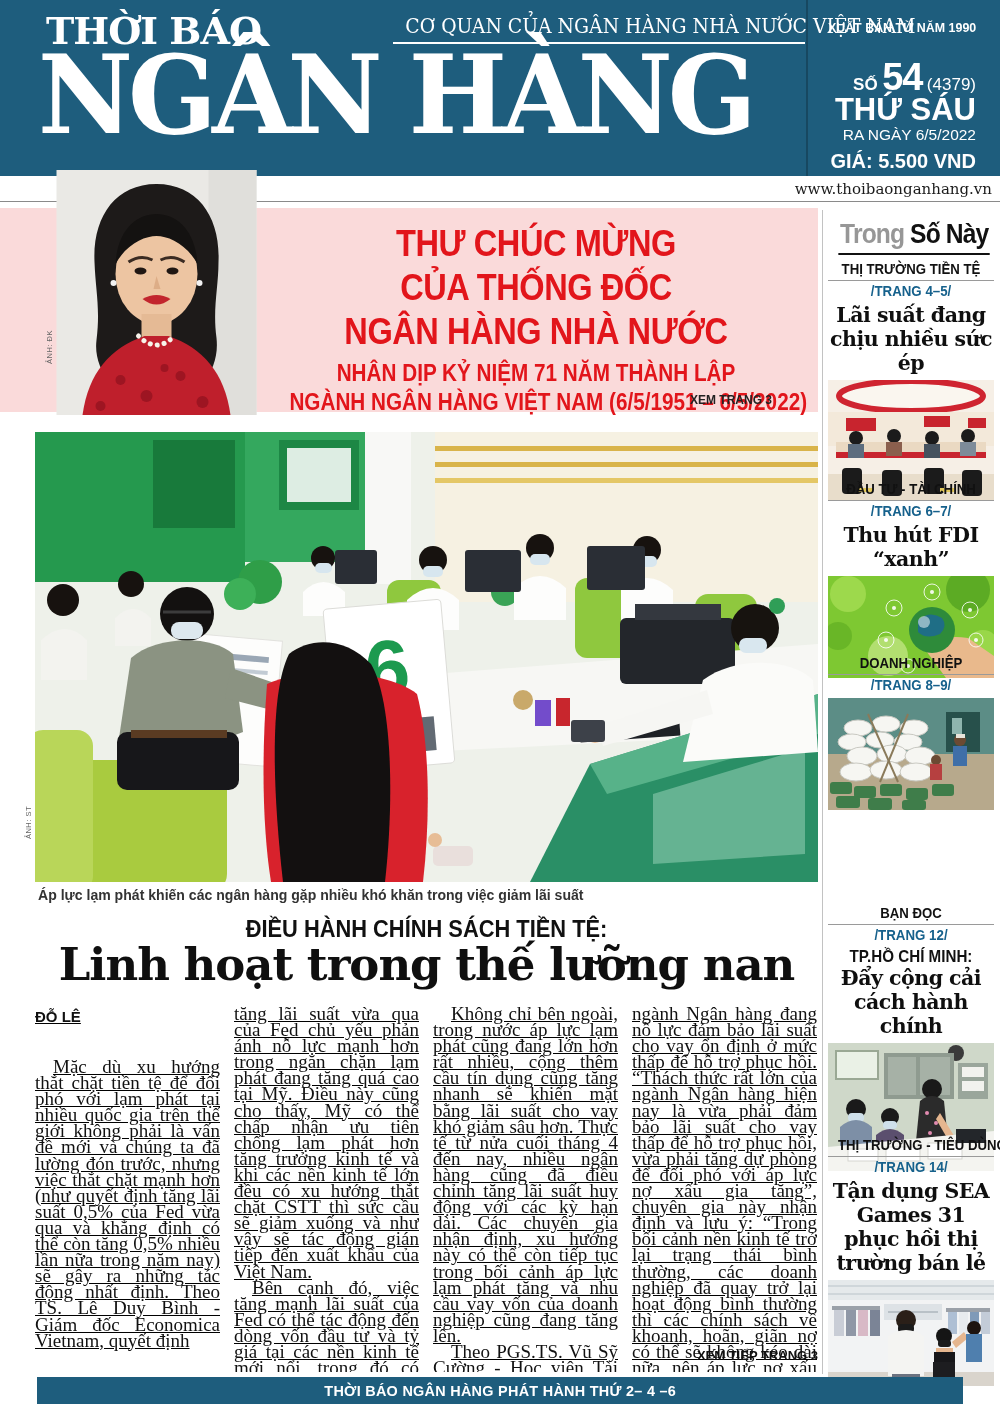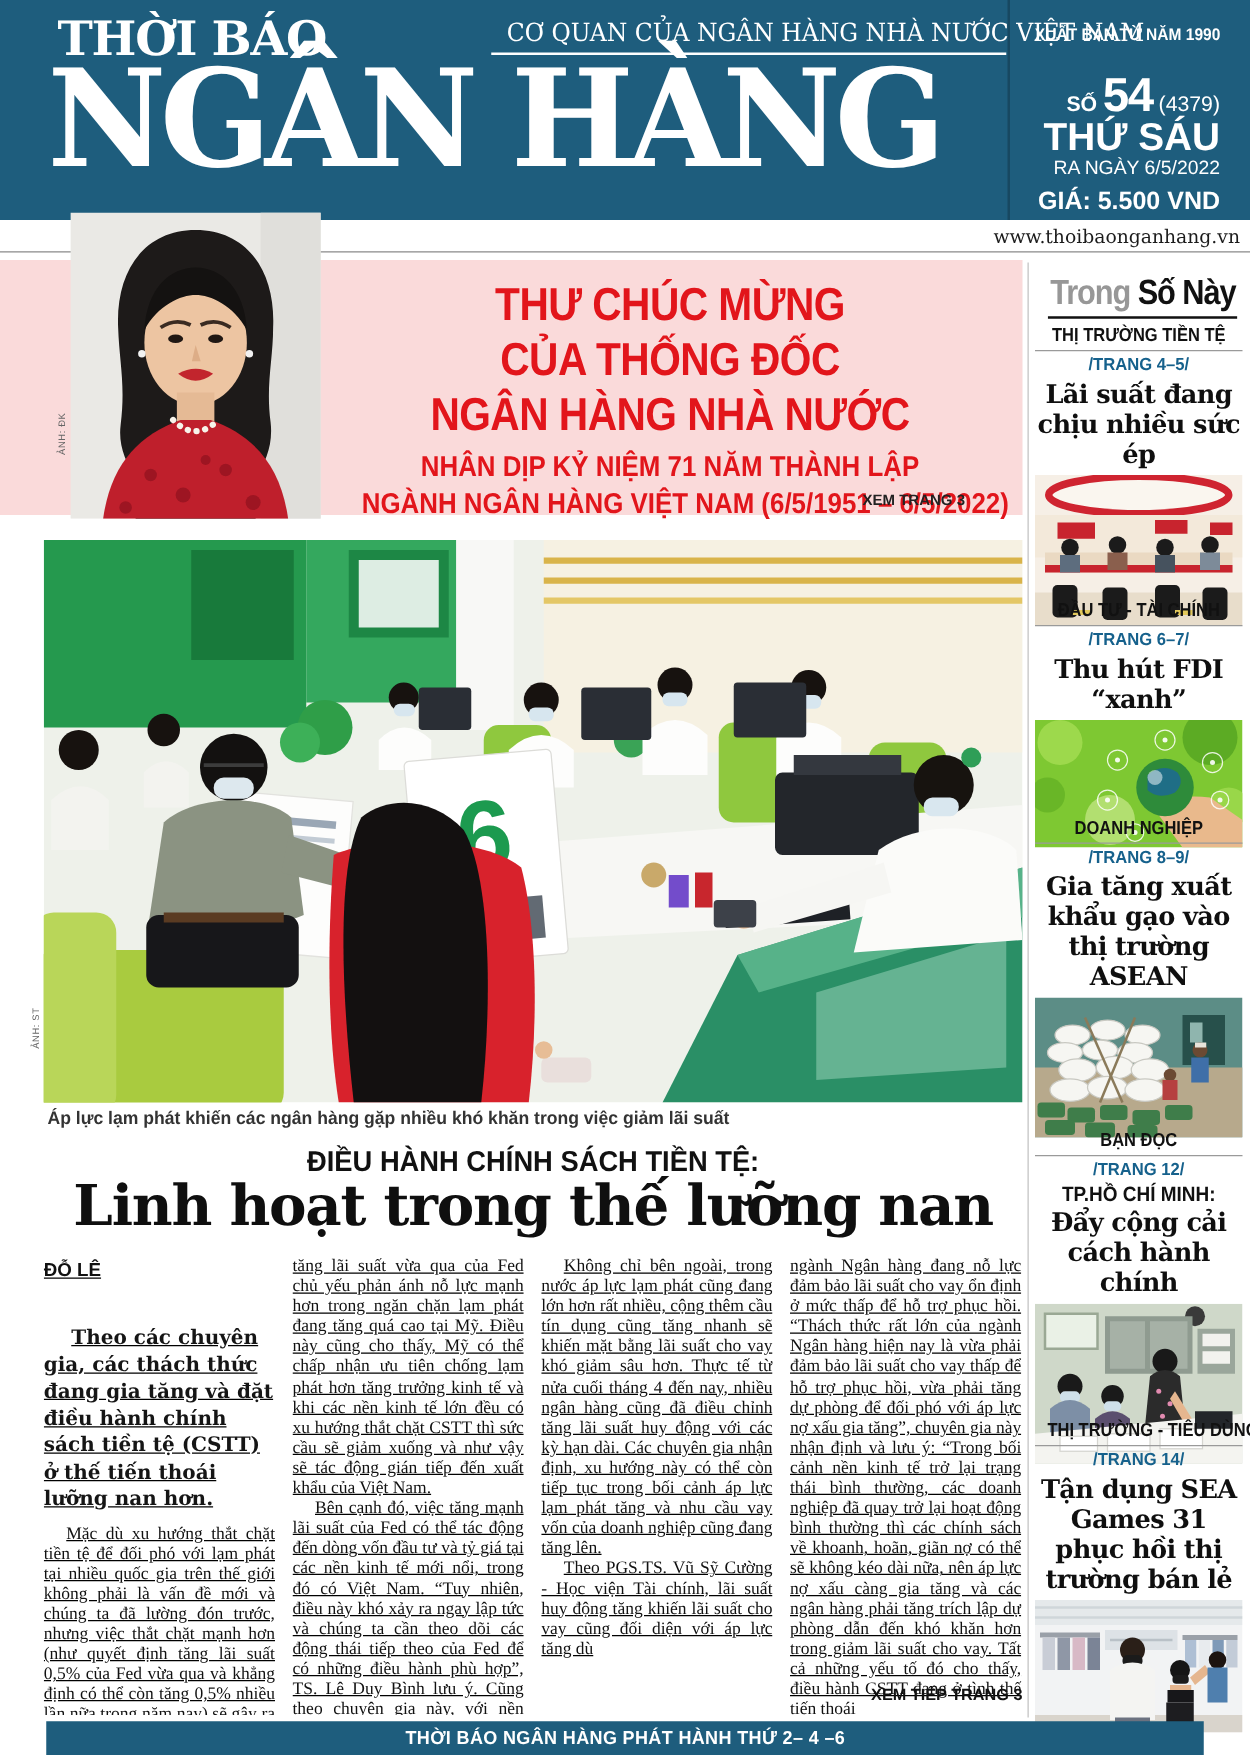--- a/index.html
+++ b/index.html
@@ -41,21 +41,21 @@
   
   .kicker{position:absolute;left:35px;top:916px;width:783px;text-align:center;font-weight:bold;font-size:23px;color:#111;transform:scaleX(.95);transform-origin:center;}
   .headline{position:absolute;left:35px;top:938px;width:783px;text-align:center;font-family:"DejaVu Serif",serif;
       font-weight:bold;font-size:45px;letter-spacing:-1px;color:#0f0f0f;}
   .cols{position:absolute;left:35px;top:1006px;width:783px;height:366px;display:flex;gap:14px;overflow:hidden;}
   .col{flex:0 0 185px;width:185px;overflow:hidden;text-decoration:underline;}
   .byline{font-weight:bold;font-size:15px;color:#111;margin:2px 0 34px 0;}
   .lede{font-family:"DejaVu Serif",serif;font-weight:bold;font-size:16px;line-height:21.5px;color:#151515;margin:0 0 10px 0;}
   .lede .ind{display:inline-block;width:22px;}
   .subhead{font-family:"DejaVu Serif",serif;font-weight:bold;font-size:18.5px;color:#0f0f0f;margin:2px 0 6px 0;letter-spacing:-.3px;}
-  .body-p{font-family:"Liberation Serif",serif;font-size:14px;line-height:16.1px;color:#111;text-align:justify;margin:0;}
+  .body-p{font-family:"Liberation Serif",serif;font-size:19px;line-height:16.1px;color:#111;text-align:justify;margin:0;}
   .body-p.ind{text-indent:18px;}
   .more{position:absolute;right:182px;top:1348px;font-weight:bold;font-size:13px;color:#111;}
   
   .footer-bar{position:absolute;left:37px;top:1377px;width:926px;height:27px;background:#1e5d7d;
       display:flex;align-items:center;justify-content:center;}
   .footer-bar span{color:#fff;font-weight:bold;font-size:15px;letter-spacing:.3px;transform:scaleX(.96);white-space:nowrap;}
   
   .v-divider{position:absolute;left:822px;top:210px;width:1px;height:1164px;background:#c2c2c2;}
   .sidebar{position:absolute;left:828px;top:0;width:166px;height:1408px;}
   .sb-title{position:absolute;left:0;top:218px;width:166px;text-align:center;}
@@ -229,21 +229,20 @@
   </svg>
   <div class="v-credit" style="left:24px;top:806px;">ẢNH: ST</div>
   <div class="caption">Áp lực lạm phát khiến các ngân hàng gặp nhiều khó khăn trong việc giảm lãi suất</div>
 
   <div class="kicker">ĐIỀU HÀNH CHÍNH SÁCH TIỀN TỆ:</div>
   <div class="headline">Linh hoạt trong thế lưỡng nan</div>
 
   <div class="cols">
     <div class="col">
       <div class="byline">ĐỖ LÊ</div>
-      <p class="lede"><span class="ind"></span><span>Theo các chuyên gia, các thách thức đang gia tăng và đặt điều hành chính sách tiền tệ (CSTT) ở thế tiến thoái lưỡng nan hơn.</span></p>
       <p class="body-p ind">Mặc dù xu hướng thắt chặt tiền tệ để đối phó với lạm phát tại nhiều quốc gia trên thế giới không phải là vấn đề mới và chúng ta đã lường đón trước, nhưng việc thắt chặt mạnh hơn (như quyết định tăng lãi suất 0,5% của Fed vừa qua và khẳng định có thể còn tăng 0,5% nhiều lần nữa trong năm nay) sẽ gây ra những tác động nhất định. Theo TS. Lê Duy Bình - Giám đốc Economica Vietnam, quyết định</p>
     </div>
     <div class="col">
       <p class="body-p">tăng lãi suất vừa qua của Fed chủ yếu phản ánh nỗ lực mạnh hơn trong ngăn chặn lạm phát đang tăng quá cao tại Mỹ. Điều này cũng cho thấy, Mỹ có thể chấp nhận ưu tiên chống lạm phát hơn tăng trưởng kinh tế và khi các nền kinh tế lớn đều có xu hướng thắt chặt CSTT thì sức cầu sẽ giảm xuống và như vậy sẽ tác động gián tiếp đến xuất khẩu của Việt Nam.</p>
       <p class="body-p ind">Bên cạnh đó, việc tăng mạnh lãi suất của Fed có thể tác động đến dòng vốn đầu tư và tỷ giá tại các nền kinh tế mới nổi, trong đó có Việt Nam. “Tuy nhiên, điều này khó xảy ra ngay lập tức và chúng ta cần theo dõi các động thái tiếp theo của Fed để có những điều hành phù hợp”, TS. Lê Duy Bình lưu ý. Cũng theo chuyên gia này, với nền tảng</p>
     </div>
     <div class="col">
       <p class="body-p ind">Không chỉ bên ngoài, trong nước áp lực lạm phát cũng đang lớn hơn rất nhiều, cộng thêm cầu tín dụng cũng tăng nhanh sẽ khiến mặt bằng lãi suất cho vay khó giảm sâu hơn. Thực tế từ nửa cuối tháng 4 đến nay, nhiều ngân hàng cũng đã điều chỉnh tăng lãi suất huy động với các kỳ hạn dài. Các chuyên gia nhận định, xu hướng này có thể còn tiếp tục trong bối cảnh áp lực lạm phát tăng và nhu cầu vay vốn của doanh nghiệp cũng đang tăng lên.</p>
       <p class="body-p ind">Theo PGS.TS. Vũ Sỹ Cường - Học viện Tài chính, lãi suất huy động tăng khiến lãi suất cho vay cũng đối diện với áp lực tăng dù</p>
     </div>
@@ -324,21 +323,20 @@
             <circle cx="148" cy="64" r="2"></circle>
             <circle cx="80" cy="90" r="2"></circle>
         </g>
       </svg>
     </div>
 
     <div class="sb-sec" style="top:654px;">
       <div class="sb-cat">DOANH NGHIỆP</div>
       <div class="sb-rule"></div>
       <div class="sb-page">/TRANG 8–9/</div>
-      <div class="sb-head">Gia tăng xuất khẩu gạo vào thị trường ASEAN</div>
       <svg class="sb-photo" viewBox="0 0 166 112">
         <rect width="166" height="112" fill="#5c8d86"></rect>
         <rect x="118" y="14" width="34" height="40" fill="#27504b"></rect>
         <rect x="124" y="20" width="10" height="16" fill="#8fb5ae"></rect>
         <rect x="0" y="56" width="166" height="56" fill="#b7a98c"></rect>
         <g fill="#f6f6f2" stroke="#c9c9c2">
           <ellipse cx="30" cy="30" rx="14" ry="8"></ellipse>
             <ellipse cx="58" cy="26" rx="14" ry="8"></ellipse>
             <ellipse cx="86" cy="30" rx="14" ry="8"></ellipse>
           <ellipse cx="24" cy="44" rx="14" ry="8"></ellipse>

